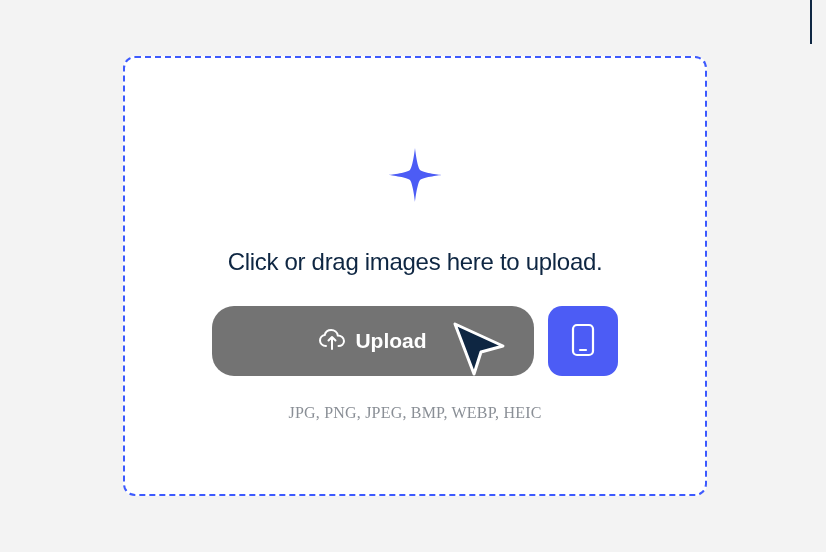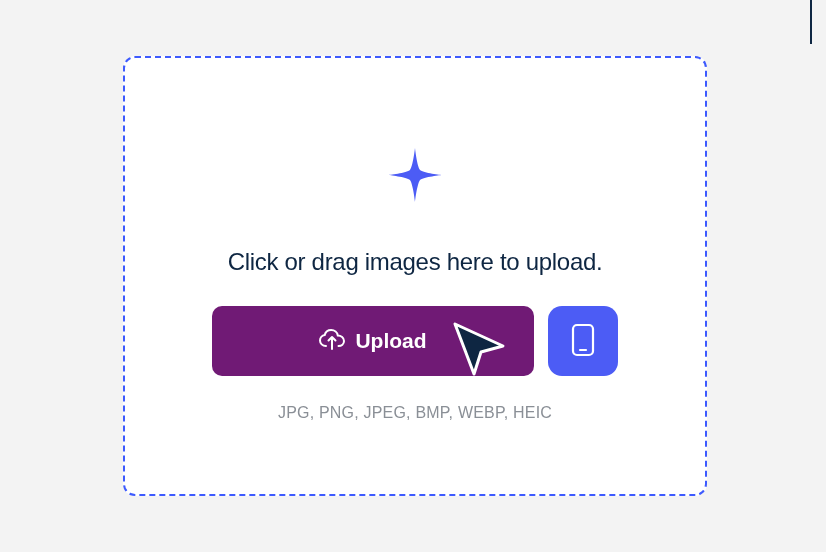--- a/index.html
+++ b/index.html
@@ -58,23 +58,23 @@
       display: flex;
       gap: 14px;
       align-items: center;
       margin-bottom: 28px;
       position: relative;
     }
     
     .upload-btn {
       width: 322px;
       height: 70px;
-      background: #701a75;
+      background: #737373;
       border: none;
-      border-radius: 10px;
+      border-radius: 22px;
       display: flex;
       align-items: center;
       justify-content: center;
       gap: 10px;
       cursor: pointer;
       text-align: right;
     }
     
     .upload-btn-label {
       color: #ffffff;
@@ -92,20 +92,21 @@
       align-items: center;
       justify-content: center;
       cursor: pointer;
     }
     
     .formats-text {
       font-size: 16px;
       font-weight: 500;
       color: #8a8f96;
       letter-spacing: 0.2px;
+      font-family: Liberation Serif, serif;
     }
     
     .cursor-overlay {
       position: absolute;
       left: 449px;
       top: 318px;
       pointer-events: none;
     }
   </style>
 </head>

